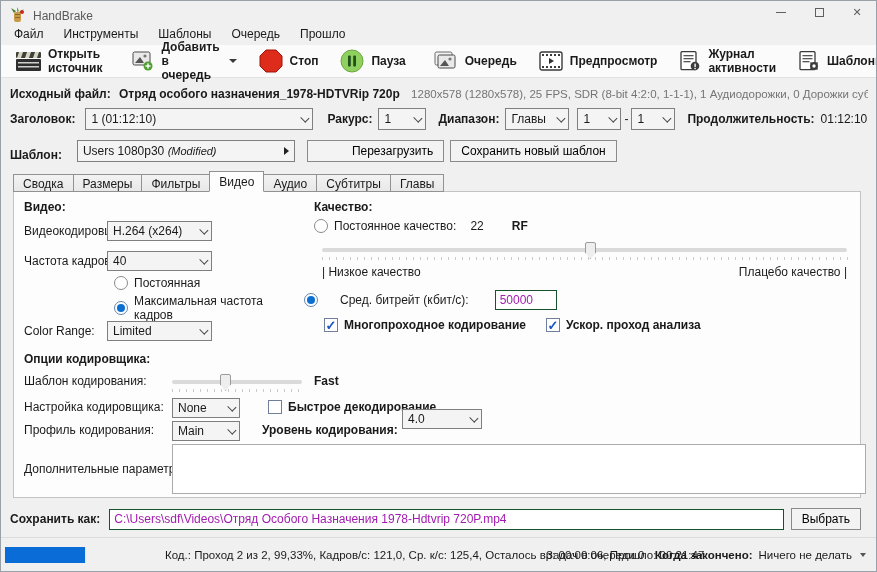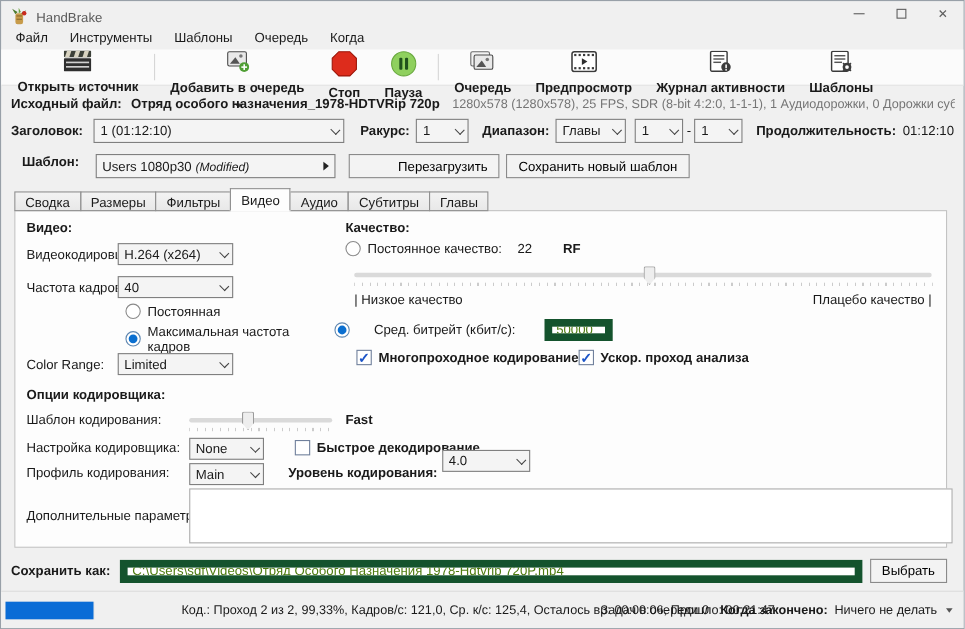--- a/index.html
+++ b/index.html
@@ -17,32 +17,32 @@
   .glyph-max { width:9px; height:9px; border:1px solid #5f5f5f; }
   .glyph-close::before { content:"✕"; font-size:11px; }
 
   
   .menubar { position:absolute; top:22px; left:0; right:0; height:22px; display:flex; align-items:center; padding-left:3px; }
   .menu-item { padding:3px 10px; }
 
   
   .toolbar { position:absolute; top:44px; left:0; right:0; height:33px; background:#fbfbfb;
              border-bottom:1px solid #e2e2e2; display:flex; align-items:center; padding:0 4px; }
-  .tb-btn { display:flex; align-items:center; gap:7px; padding:0 11px; height:30px; font-weight:600;flex-direction:column; }
+  .tb-btn { display:flex; align-items:center; gap:7px; padding:0 11px; height:30px; font-weight:600; }
   .tb-sep { width:1px; height:24px; background:#d6d6d6; margin:0 3px; }
   .caret-down { width:0; height:0; border-left:4px solid transparent; border-right:4px solid transparent; border-top:4px solid #3a3a3a; margin-left:2px; }
 
   
   .source-row { position:absolute; top:86px; left:9px; right:8px; white-space:nowrap; overflow:hidden; }
   .lbl-b { font-weight:bold; }
   .src-name { font-weight:600; margin-left:5px; }
   .src-details { color:#757575; font-size:11.5px; margin-left:8px; }
 
   .title-row { position:absolute; top:107px; left:9px; display:flex; align-items:center; }
-  .preset-row { position:absolute; top:139px; left:19px; display:flex; align-items:flex-start; }
+  .preset-row { position:absolute; top:139px; left:9px; display:flex; align-items:flex-end; }
 
   
   .combo { height:22px; background:#f4f4f4; border:1px solid #7f7f7f; display:flex; align-items:center;
            padding:0 5px; }
   .combo .txt { flex:1; overflow:hidden; white-space:nowrap; }
   .chev { width:7px; height:7px; border-right:1px solid #444; border-bottom:1px solid #444;
           transform:rotate(45deg) translateY(-2px) scale(1,.85); flex:none; margin-left:4px; }
   .btn { height:22px; background:#f3f3f3; border:1px solid #8a8a8a; padding:0 10px;
          display:inline-flex; align-items:center; }
   .arrow-right { width:0; height:0; border-top:4px solid transparent; border-bottom:4px solid transparent;
@@ -85,23 +85,23 @@
   .slider-track { position:absolute; height:4px; background:#dadada; border-radius:2px; }
   .slider-thumb { position:absolute; width:11px; height:17px; background:#eee; border:1px solid #9b9b9b;
                   border-radius:2px; clip-path:polygon(0 0,100% 0,100% 62%,50% 100%,0 62%); }
   .ticks { position:absolute; height:3px;
            background:repeating-linear-gradient(to right,#cbcbcb 0 1px,transparent 1px 7px); }
   .q-track { left:20px; top:56px; width:525px; }
   .q-thumb { left:283px; top:50px; }
   .q-ticks { left:20px; top:65px; width:526px; }
   .q-scale-labels { position:absolute; left:20px; top:73px; width:525px; display:flex; justify-content:space-between; }
   .q-br-row { position:absolute; left:2px; top:98px; display:flex; align-items:center; gap:22px; }
-  .input { height:20px; border:7px solid #14532d; background:#fff; padding:0 4px; font:inherit; color:#4d7c0f; }
+  .input { height:20px; border:1px solid #14532d; background:#fff; padding:0 4px; font:inherit; color:#a21caf; }
   .q-br-input { width:62px; margin-left:4px; }
-  .q-cb-row { position:absolute; left:22px; top:126px; display:flex; align-items:center; }
+  .q-cb-row { position:absolute; left:22px; top:126px; display:flex; align-items:center; gap:20px; }
 
   
   .ec { position:absolute; left:10px; top:160px; width:830px; }
   .ec .sec-head { position:absolute; top:0; left:0; }
   .ec-label { position:absolute; left:0; white-space:nowrap; }
   .e-track { left:148px; top:28px; width:130px; }
   .e-thumb { left:196px; top:22px; }
   .e-ticks { left:148px; top:37px; width:131px; }
   .e-fast { position:absolute; left:290px; top:22px; font-weight:600; }
   .ec .combo { position:absolute; width:68px; height:20px; }
@@ -160,21 +160,21 @@
           <span class="glyph-close"></span>
         </div>
     </div>
   </div>
 
   <div class="menubar">
     <span class="menu-item">Файл</span>
     <span class="menu-item">Инструменты</span>
     <span class="menu-item">Шаблоны</span>
     <span class="menu-item">Очередь</span>
-    <span class="menu-item">Когда</span>
+    <span class="menu-item">Прошло</span>
   </div>
 
   <div class="toolbar">
     <div class="tb-btn">
       <span>
         <svg width="25" height="19" viewBox="0 0 25 19">
           <rect x="0" y="0" width="25" height="6" rx="1" fill="#3c4038"></rect>
           <polygon points="3,0 7,0 5,6 1,6" fill="#d8d3c0"></polygon>
           <polygon points="11,0 15,0 13,6 9,6" fill="#d8d3c0"></polygon>
           <polygon points="19,0 23,0 21,6 17,6" fill="#d8d3c0"></polygon>

